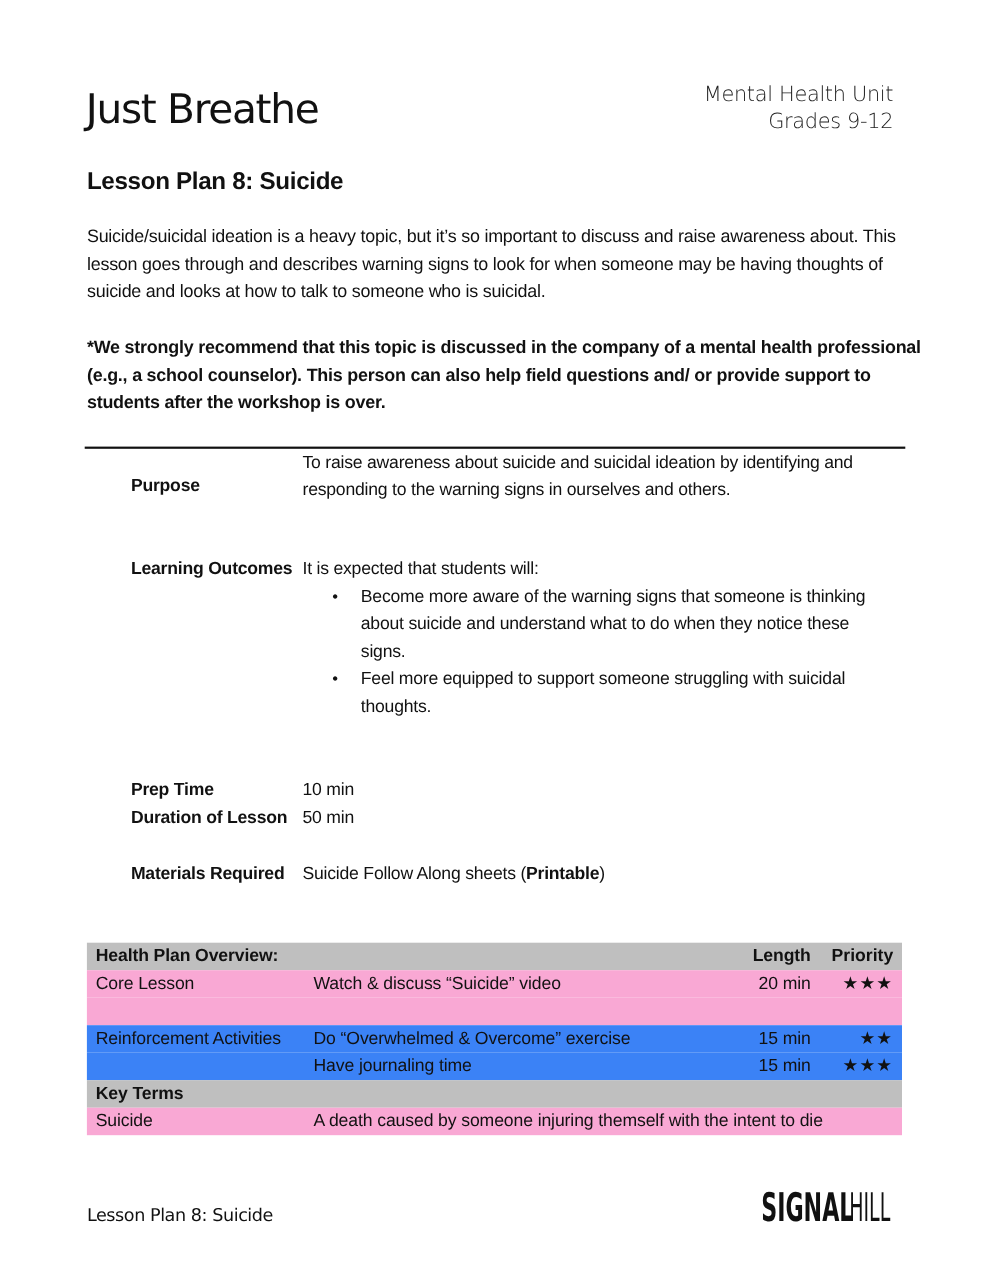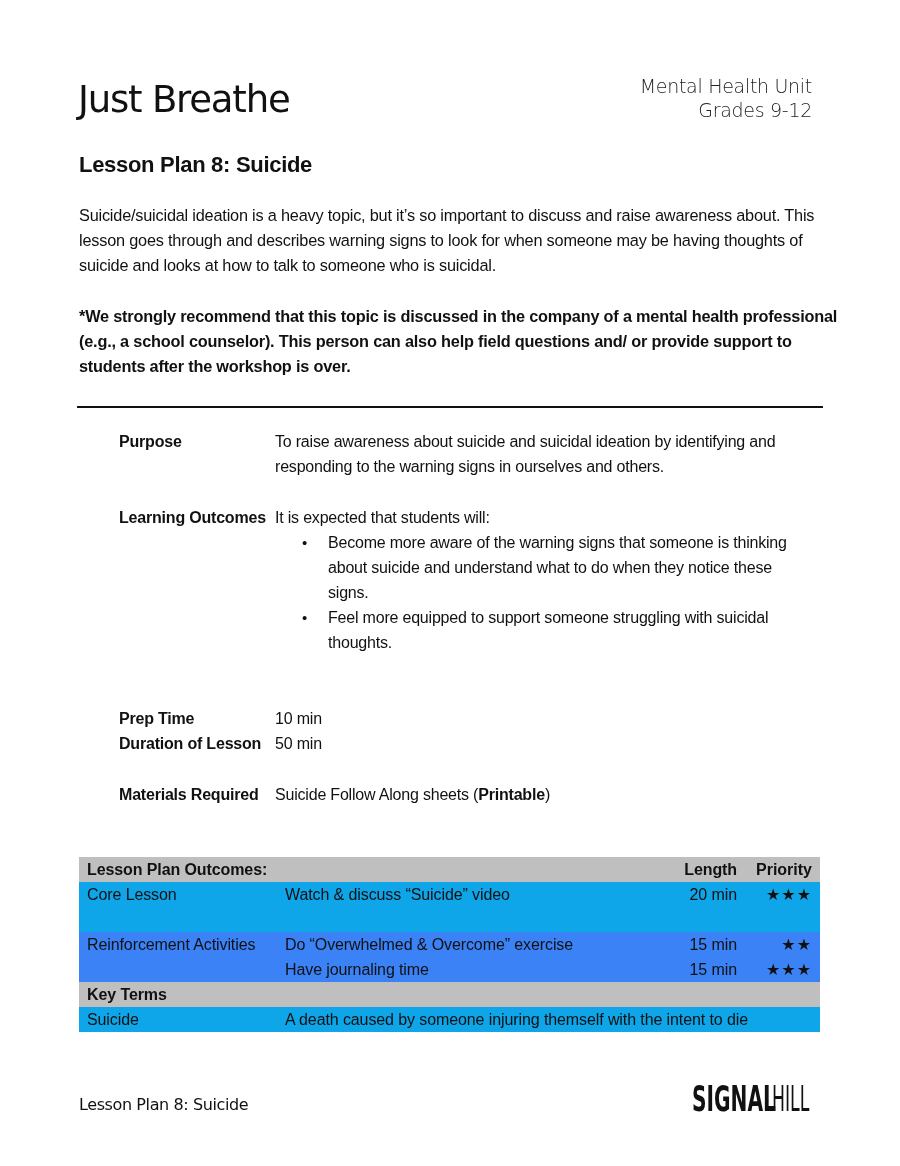--- a/index.html
+++ b/index.html
@@ -15,21 +15,21 @@
   .label { font-weight: bold; font-size: 16px; line-height: 25px; letter-spacing: -0.2px; margin-left: 32px; }
   .val { font-size: 16px; line-height: 25px; letter-spacing: -0.2px; }
   .lbl-col { left: 87px; }
   .val-col { left: 275px; width: 550px; }
   ul.outcomes { margin: 0; padding: 0 0 0 53px; list-style: none; }
   ul.outcomes li { position: relative; padding-left: 0; }
   ul.outcomes li::before { content: "•"; position: absolute; left: -26px; top: 0; font-size: 15px; }
   .table { left: 79px; top: 857px; width: 741px; font-size: 16px; letter-spacing: -0.1px; }
   .tr { display: flex; height: 25px; line-height: 25px; }
   .tr.hdr { background: #bfbfbf; font-weight: bold; }
-  .tr.light { background: #0ea5e9; }
+  .tr.light { background: #f9a8d4; }
   .tr.white { background: #3b82f6; }
   .c1 { width: 206px; padding-left: 8px; box-sizing: border-box; white-space: nowrap; }
   .c2 { width: 385px; white-space: nowrap; }
   .c3 { width: 67px; text-align: right; white-space: nowrap; }
   .c4 { width: 83px; text-align: right; padding-right: 8px; box-sizing: border-box; white-space: nowrap; letter-spacing: 1px; }
   .c4.h { letter-spacing: 0; }
   .bold { font-weight: bold; }
   .footer-text { left: 79px; top: 1093px; font-family: "DejaVu Sans", sans-serif; font-size: 16px; line-height: 24px; letter-spacing: -0.4px; }
   .logo { left: 692px; top: 1077px; height: 44px; display: flex; align-items: flex-start; font-family: "DejaVu Sans", sans-serif; }
   .logo .signal { font-weight: bold; font-size: 36px; line-height: 44px; transform: scaleX(0.56); transform-origin: left top; letter-spacing: 0px; display: inline-block; width: 80px; }
@@ -45,21 +45,21 @@
 </div>
 
 <h2 class="abs subtitle">Lesson Plan 8: Suicide</h2>
 
 <p class="abs intro">Suicide/suicidal ideation is a heavy topic, but it’s so important to discuss and raise awareness about. This lesson goes through and describes warning signs to look for when someone may be having thoughts of suicide and looks at how to talk to someone who is suicidal.</p>
 <p class="abs warning">*We strongly recommend that this topic is discussed in the company of a mental health professional (e.g., a school counselor). This person can also help field questions and/ or provide support to students after the workshop is over.</p>
 
 <div class="abs rule"></div>
 
 <div class="abs lbl-col label" style="top:429px;">Purpose</div>
-<div class="abs val-col val" style="top:429px;">To raise awareness about suicide and suicidal ideation by identifying and responding to the warning signs in ourselves and others.</div>
+<div class="abs val-col val" style="top:408px;">To raise awareness about suicide and suicidal ideation by identifying and responding to the warning signs in ourselves and others.</div>
 
 <div class="abs lbl-col label" style="top:505px;">Learning Outcomes</div>
 <div class="abs val-col val" style="top:505px; width:540px;">
   <div>It is expected that students will:</div>
   <ul class="outcomes">
     <li>Become more aware of the warning signs that someone is thinking about suicide and understand what to do when they notice these signs.</li>
     <li>Feel more equipped to support someone struggling with suicidal thoughts.</li>
   </ul>
 </div>
 
@@ -68,21 +68,21 @@
 <div class="abs lbl-col label" style="top:731px;">Duration of Lesson</div>
 <div class="abs val-col val" style="top:731px;">50 min</div>
 
 <div class="abs lbl-col label" style="top:782px;">Materials Required</div>
 <div class="abs val-col val" style="top:782px;">
   <div><span>Suicide Follow Along sheets (</span><span class="bold">Printable</span><span>)</span></div>
 </div>
 
 <div class="abs table">
   <div class="tr hdr">
-    <div class="c1" style="width:591px;">Lesson Plan Outcomes:</div>
+    <div class="c1" style="width:591px;">Health Plan Overview:</div>
     <div class="c3">Length</div>
     <div class="c4 h">Priority</div>
   </div>
   <div class="tr light">
     <div class="c1">Core Lesson</div>
     <div class="c2">Watch &amp; discuss “Suicide” video</div>
     <div class="c3">20 min</div>
     <div class="c4">★★★</div>
   </div>
   <div class="tr light">

